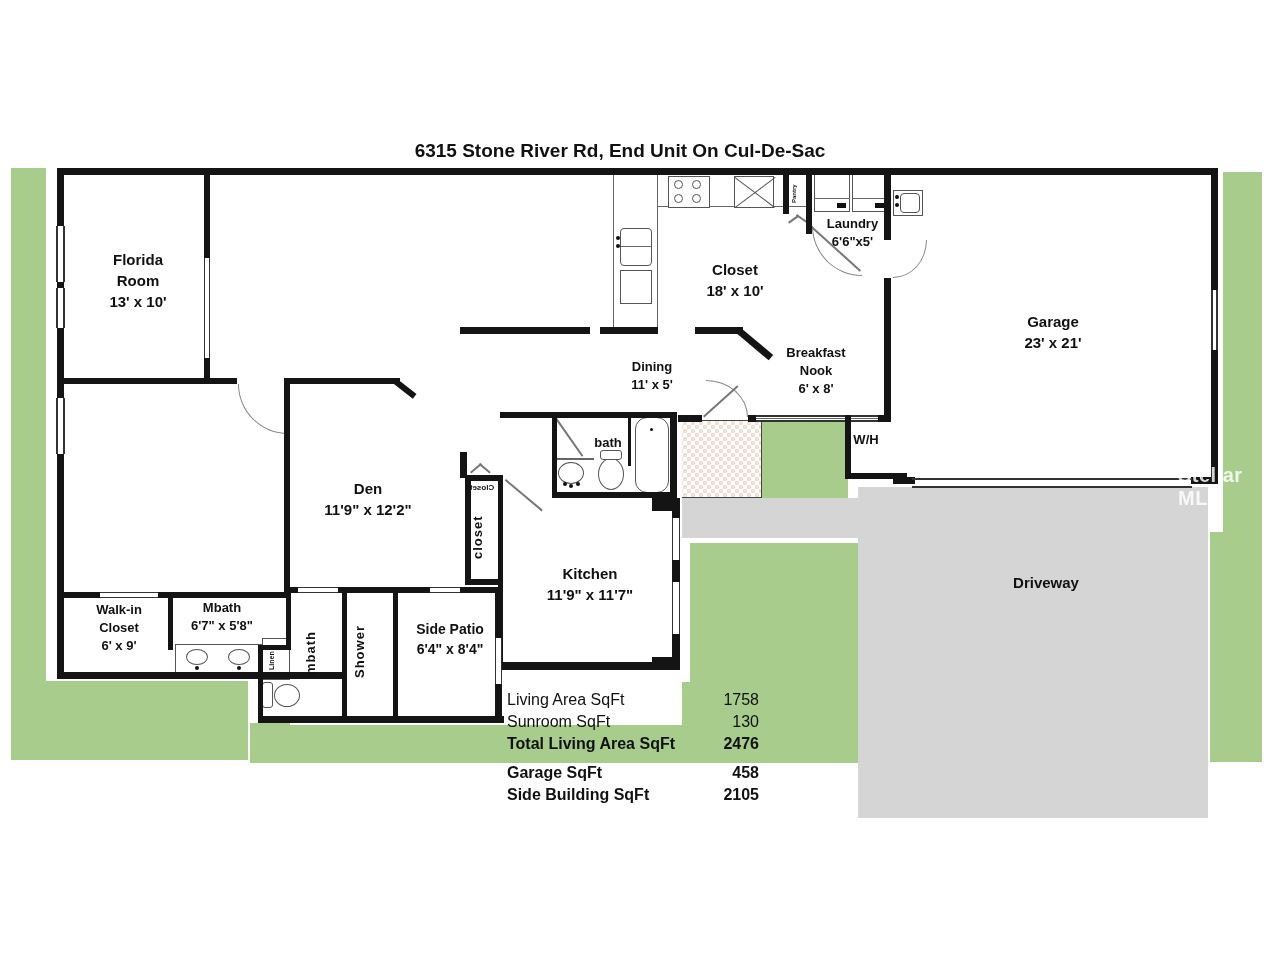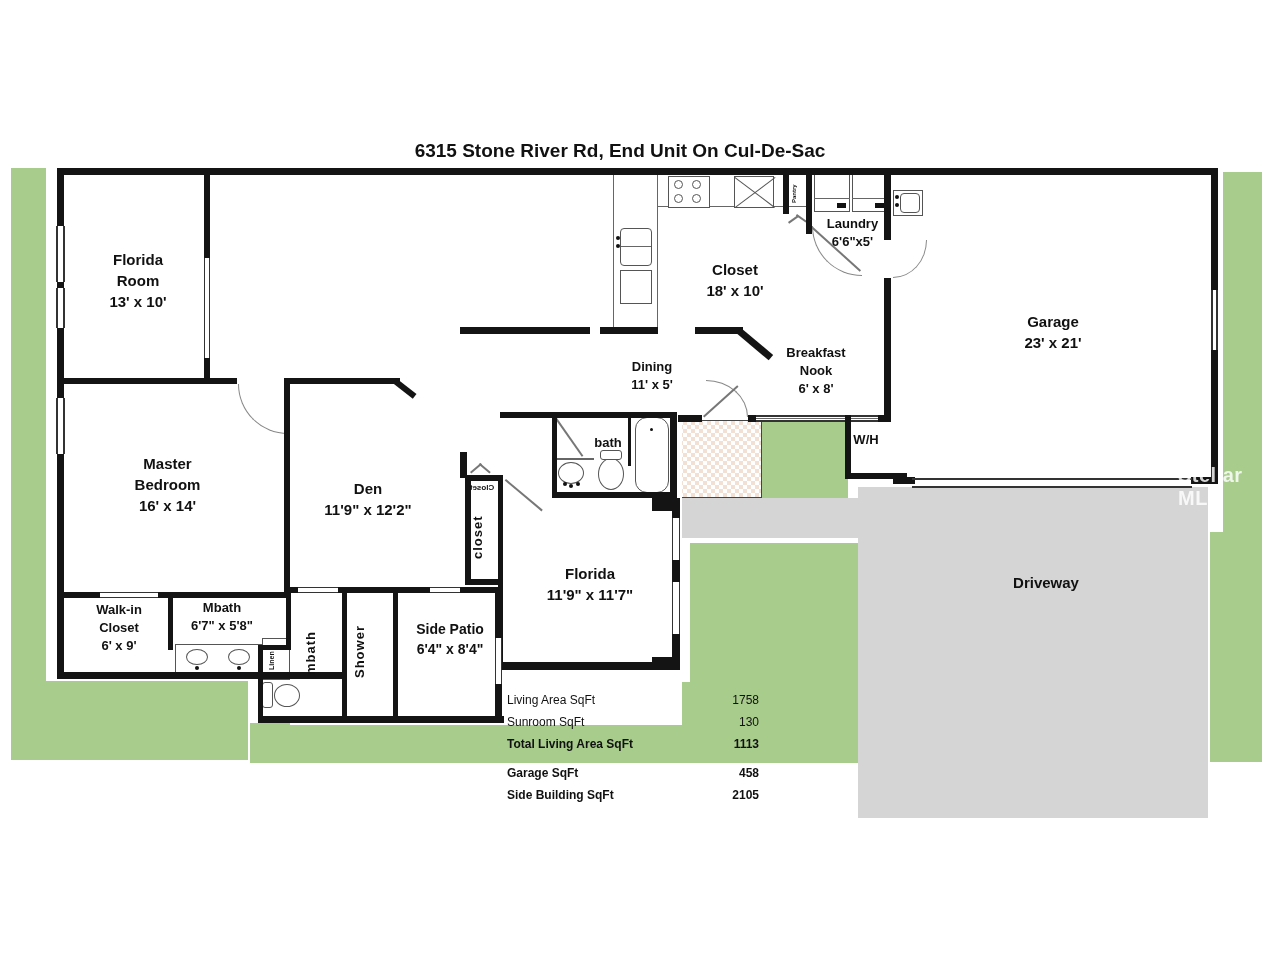--- a/index.html
+++ b/index.html
@@ -19,21 +19,21 @@
   .lbl{position:absolute;font-weight:700;font-size:15px;line-height:21px;color:#111;text-align:center;}
   .sm{font-size:13px;line-height:18px;}
   .vert{position:absolute;writing-mode:vertical-rl;transform:rotate(180deg);font-weight:700;font-size:13px;color:#111;text-align:center;letter-spacing:1px;}
   .tinyv{font-size:7px;letter-spacing:0;}
   .mir{position:absolute;font-weight:700;font-size:8px;color:#111;transform:scaleX(-1);text-align:center;}
   .checker{position:absolute;background-image:repeating-conic-gradient(#f2e0d4 0% 25%, #ffffff 25% 50%);background-size:8px 8px;border:1px solid #444;box-sizing:border-box;}
   .ell{position:absolute;border:1px solid #555;border-radius:50%;background:#fff;box-sizing:border-box;}
   .dot{position:absolute;background:#111;border-radius:50%;}
   #title{position:absolute;left:0;top:140px;width:1240px;text-align:center;font-weight:700;font-size:19px;color:#111;}
   #watermark{position:absolute;left:1178px;top:464px;width:110px;font-weight:700;font-size:20px;color:rgba(255,255,255,0.82);letter-spacing:.5px;}
-  .trow{display:flex;font-size:12px;line-height:22px;color:#111;}
+  .trow{display:flex;font-size:16px;line-height:22px;color:#111;}
   .trow .tlab{flex:1;text-align:left;}
   .trow .tval{width:62px;text-align:right;}
   .tbold{font-weight:700;}
   .tgap{height:7px;}
 </style>
 </head>
 <body>
 
 <div id="canvas">
 
@@ -214,33 +214,29 @@
     <span>23' x 21'</span>
   </div>
   <div class="lbl sm" style="left:602px;top:358px;width:100px">
     <span>Dining</span><br>
     <span>11' x 5'</span>
   </div>
   <div class="lbl sm" style="left:774px;top:344px;width:84px">
     <span>Breakfast Nook</span><br>
     <span>6' x 8'</span>
   </div>
-  <div class="lbl" style="left:110px;top:453px;width:115px">
-    <span>Master Bedroom</span><br>
-    <span>16' x 14'</span>
-  </div>
   <div class="lbl" style="left:303px;top:478px;width:130px">
     <span>Den</span><br>
     <span>11'9" x 12'2"</span>
   </div>
   <div class="lbl sm" style="left:586px;top:434px;width:44px">
     <span>bath</span>
   </div>
   <div class="lbl" style="left:520px;top:563px;width:140px">
-    <span>Florida</span><br>
+    <span>Kitchen</span><br>
     <span>11'9" x 11'7"</span>
   </div>
   <div class="lbl sm" style="left:83px;top:601px;width:72px">
     <span>Walk-in Closet</span><br>
     <span>6' x 9'</span>
   </div>
   <div class="lbl sm" style="left:172px;top:599px;width:100px">
     <span>Mbath</span><br>
     <span>6'7" x 5'8"</span>
   </div>
@@ -266,21 +262,21 @@
     <div class="trow">
       <span class="tlab">Living Area SqFt</span>
       <span class="tval">1758</span>
     </div>
     <div class="trow">
       <span class="tlab">Sunroom SqFt</span>
       <span class="tval">130</span>
     </div>
     <div class="trow tbold">
       <span class="tlab">Total Living Area SqFt</span>
-      <span class="tval">1113</span>
+      <span class="tval">2476</span>
     </div>
     <div class="tgap"></div>
     <div class="trow tbold">
       <span class="tlab">Garage SqFt</span>
       <span class="tval">458</span>
     </div>
     <div class="trow tbold">
       <span class="tlab">Side Building SqFt</span>
       <span class="tval">2105</span>
     </div>

